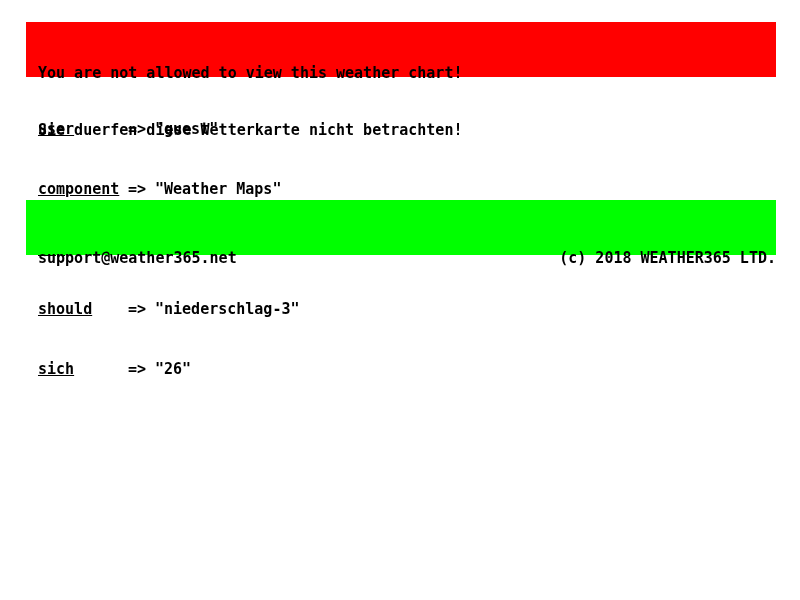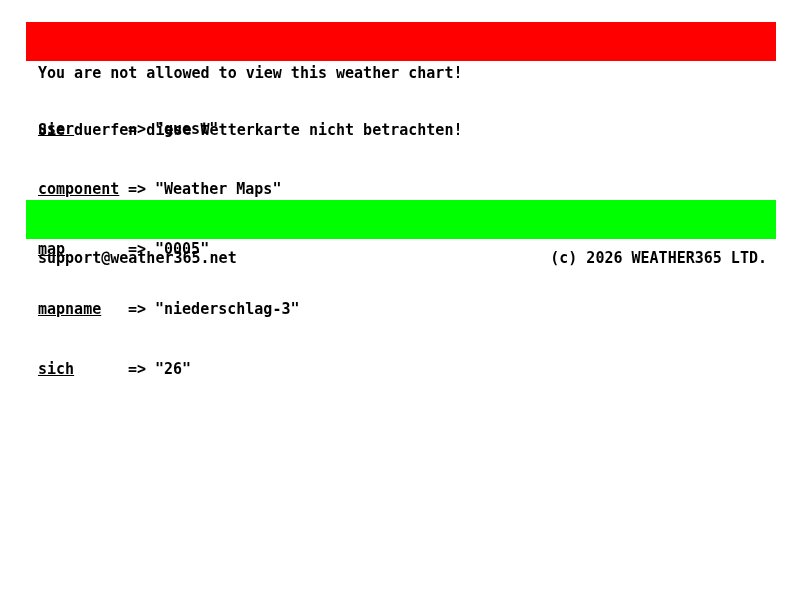--- a/index.html
+++ b/index.html
@@ -14,21 +14,21 @@
     overflow: hidden;
     font-family: "DejaVu Sans Mono", "Liberation Mono", monospace;
     font-weight: bold;
     font-size: 15px;
     color: #000000;
   }
   .banner {
     position: absolute;
     left: 26px;
     width: 750px;
-    height: 39px;
+    height: 55px;
     box-sizing: border-box;
     padding: 4px 0 0 12px;
     line-height: 19px;
     white-space: pre;
   }
   .banner-red   { top: 22px;  background: #ff0000; }
   .banner-green { top: 200px; background: #00ff00; }
   .kv {
     position: absolute;
     left: 38px;
@@ -42,42 +42,42 @@
     width: 90px;  
     text-decoration: underline;
   }
   .kv-arrow {
     display: inline-block;
     width: 27px;  
   }
   .footer {
     position: absolute;
     left: 38px;
-    right: 33px;
+    right: 24px;
     top: 249px;
     display: flex;
     justify-content: space-between;
     white-space: pre;
   }
 </style>
 </head>
 <body>
 
 <div class="banner banner-red">
   <div>You are not allowed to view this weather chart!</div>
   <div>Sie duerfen diese Wetterkarte nicht betrachten!</div>
 </div>
 
 <div class="kv">
   <div class="kv-row"><span class="kv-key">user</span><span class="kv-arrow">=&gt;</span><span>"guest"</span></div>
   <div class="kv-row"><span class="kv-key">component</span><span class="kv-arrow">=&gt;</span><span>"Weather Maps"</span></div>
   <div class="kv-row"><span class="kv-key">map</span><span class="kv-arrow">=&gt;</span><span>"0005"</span></div>
-  <div class="kv-row"><span class="kv-key">mapname</span><span class="kv-arrow">=&gt;</span><span>"niederschlag-3"</span></div>
+  <div class="kv-row"><span class="kv-key">should</span><span class="kv-arrow">=&gt;</span><span>"niederschlag-3"</span></div>
   <div class="kv-row"><span class="kv-key">sich</span><span class="kv-arrow">=&gt;</span><span>"26"</span></div>
 </div>
 
 <div class="banner banner-green">
 </div>
 
 <div class="footer">
   <span>support@weather365.net</span>
-  <span>(c) 2026 WEATHER365 LTD.</span>
+  <span>(c) 2018 WEATHER365 LTD.</span>
 </div>
 
 </body></html>

